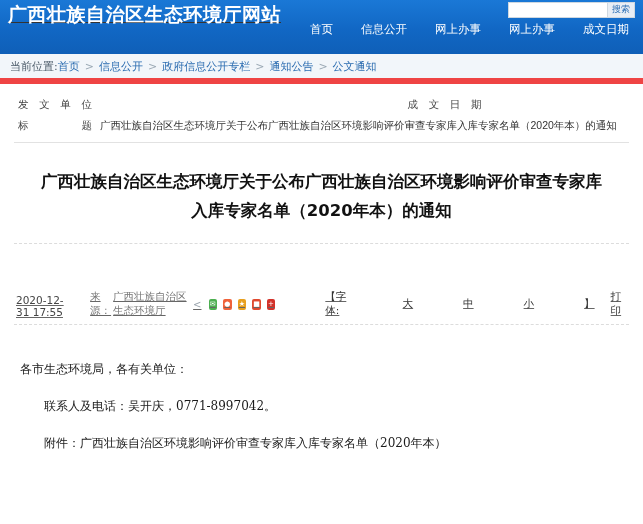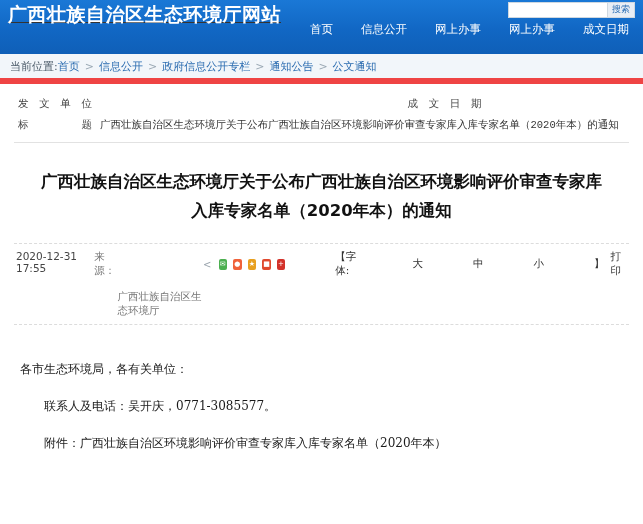--- a/index.html
+++ b/index.html
@@ -109,21 +109,21 @@
   .page-wrap {
     padding: 0 14px;
     background: #fff;
   }
   .meta-table {
     margin-top: 10px;
     width: 100%;
     border-collapse: collapse;
     font-size: 10.5px;
     color: #444;
-    font-family: Liberation Mono, monospace;
+    font-family: Liberation Sans, sans-serif;
   }
   .meta-table td {
     padding: 3px 4px;
     vertical-align: top;
     line-height: 15px;
   }
   .meta-key {
     width: 74px;
     text-align: justify;
     text-align-last: justify;
@@ -143,27 +143,28 @@
     font-family: "DejaVu Sans", sans-serif;
     font-size: 16.5px;
     font-weight: bold;
     color: #111;
     line-height: 29px;
     margin: 24px 26px 18px 26px;
   }
 
   .info-bar {
     display: flex;
-    align-items: flex-start;
+    align-items: flex-end;
     border-top: 1px dashed #dcdcdc;
     border-bottom: 1px dashed #dcdcdc;
     padding: 6px 2px;
     font-size: 10.5px;
     color: #666;
     font-family: "DejaVu Sans", sans-serif;
+    text-decoration: underline;
   }
   .info-date { color: #444; }
   .info-source { margin-left: 14px; color: #777; }
   .info-right {
     margin-left: auto;
     display: flex;
     align-items: center;
     gap: 6px;
   }
   .share-ico {
@@ -171,21 +172,21 @@
     border-radius: 2px;
     display: inline-block;
     font-size: 7px;
     color: #fff;
     text-align: center;
     line-height: 11px;
     font-family: "DejaVu Sans", sans-serif;
   }
   .share-arrow { color: #9aa4ad; font-size: 10px; margin-right: 1px; }
   .fontsize { color: #333; font-size: 10.5px; margin-left: 44px; }
-  .print { color: #333; font-size: 10.5px; }
+  .print { color: #333; font-size: 10.5px; margin-left: 10px; }
 
   .body-text {
     font-family: "DejaVu Serif", serif;
     font-size: 12px;
     color: #1a1a1a;
     line-height: 25px;
     margin-top: 32px;
     padding: 0 6px;
   }
   .body-text p {
@@ -264,17 +265,17 @@
       <span class="fontsize">大</span>
       <span class="fontsize">中</span>
       <span class="fontsize">小</span>
       <span class="fontsize">】</span>
       <span class="print">打印</span>
     </span>
   </div>
 
   <div class="body-text">
     <p>各市生态环境局，各有关单位：</p>
-    <p class="indent">联系人及电话：吴开庆，0771-3085577。</p>
+    <p class="indent">联系人及电话：吴开庆，0771-8997042。</p>
     <p class="indent">附件：广西壮族自治区环境影响评价审查专家库入库专家名单（2020年本）</p>
 
   </div>
 </div>
 
 </body></html>

